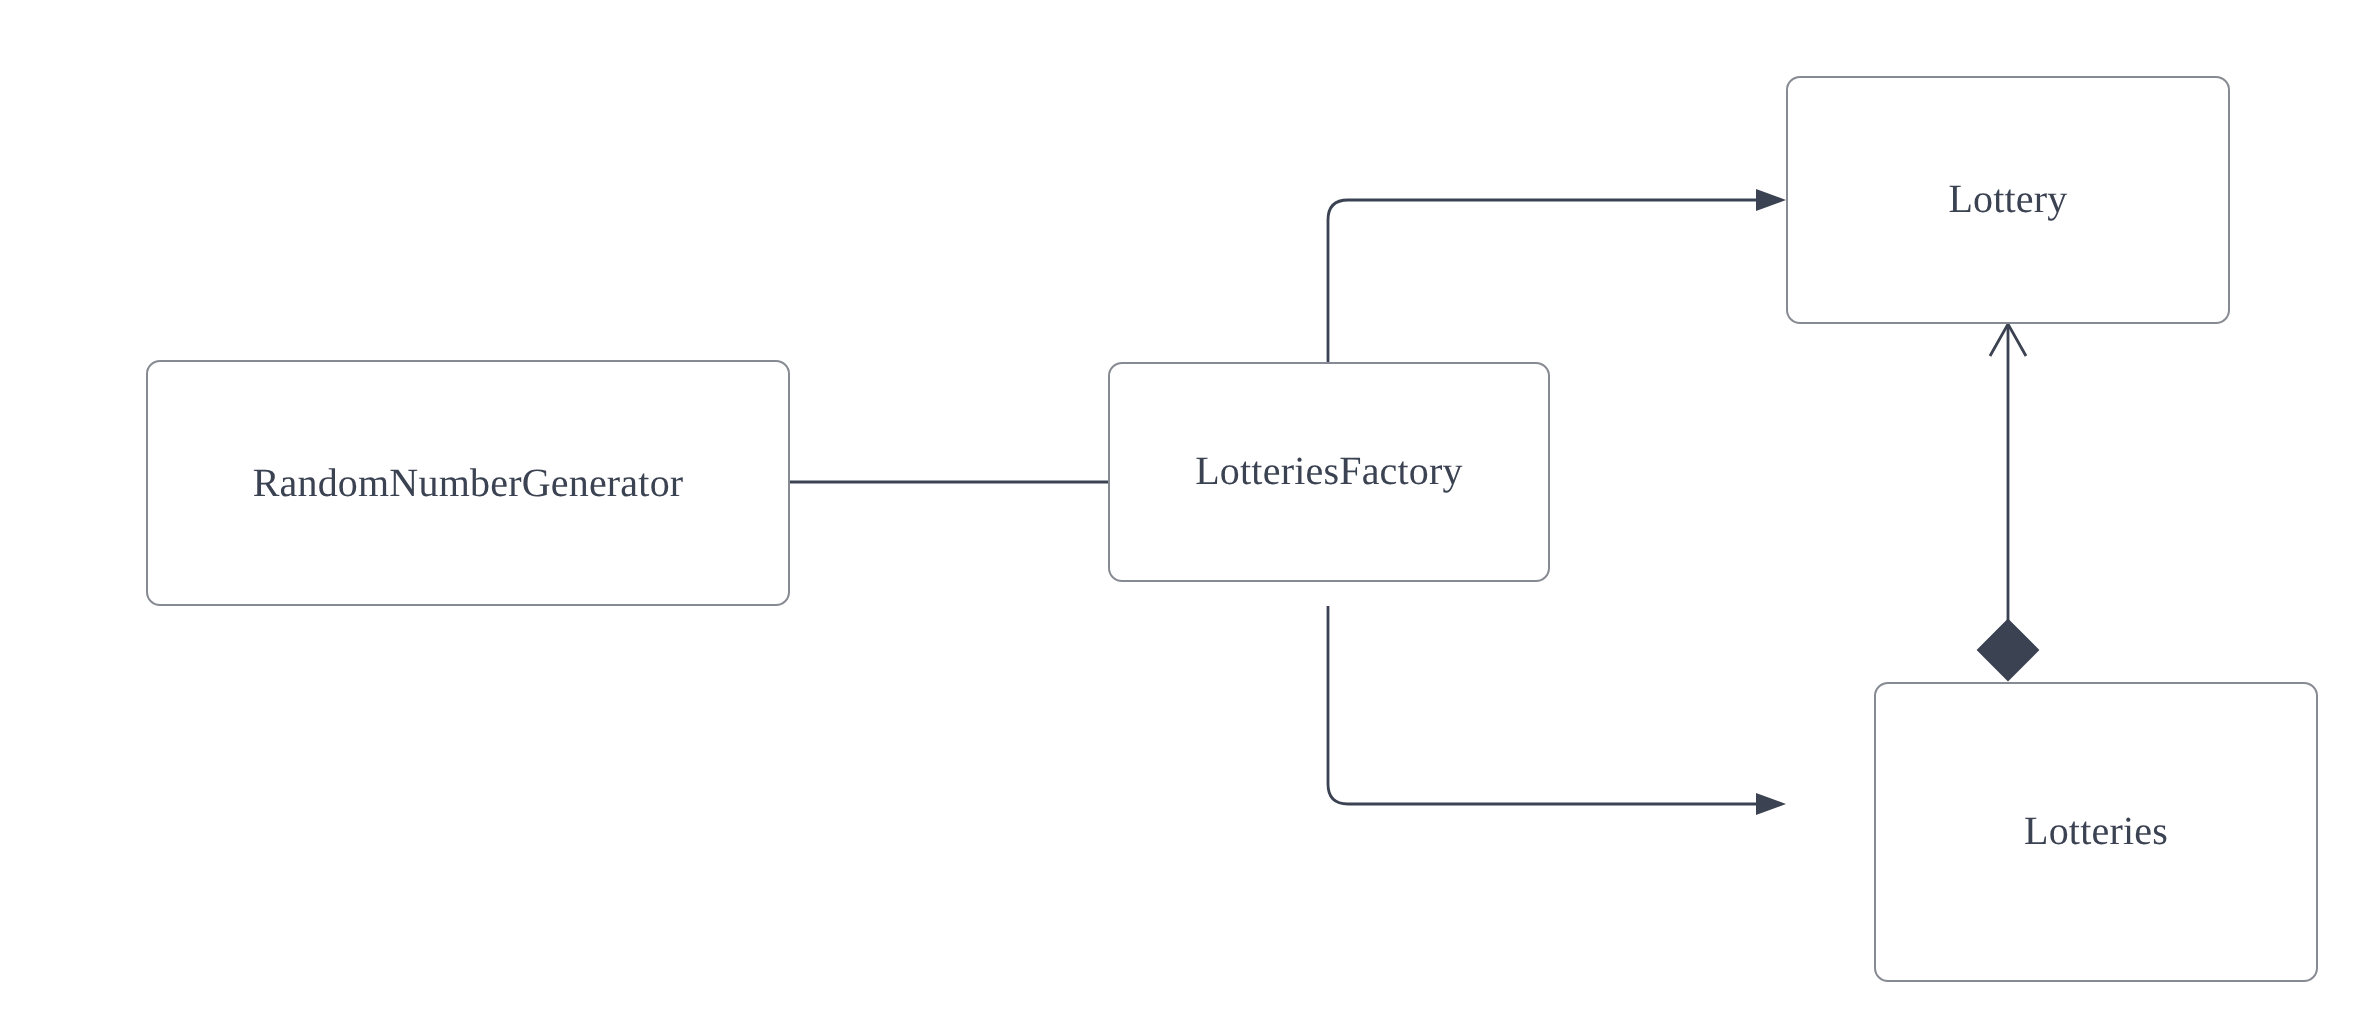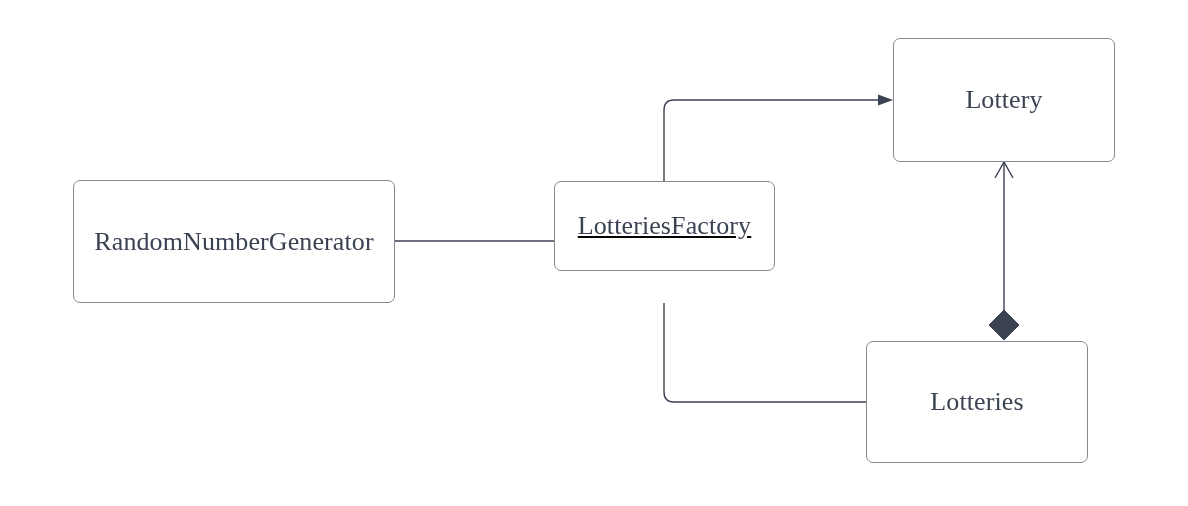--- a/index.html
+++ b/index.html
@@ -32,31 +32,31 @@
     background: #ffffff;
     border: 1px solid #868a92;
     border-radius: 7px;
     display: flex;
     align-items: center;
     justify-content: center;
     z-index: 2;
   }
   .node-label {
     font-family: "Liberation Serif", "DejaVu Serif", serif;
-    font-size: 26px;
+    font-size: 20px;
     line-height: 1.2;
     color: #3b4252;
     letter-spacing: 0.1px;
     white-space: nowrap;
     text-align: center;
   }
   #node-random-number-generator { left: 73px;  top: 180px; width: 322px; height: 123px; }
-  #node-lotteries-factory      { left: 554px; top: 181px; width: 221px; height: 90px; text-decoration: underline; }
+  #node-lotteries-factory      { left: 554px; top: 181px; width: 221px; height: 110px; }
   #node-lottery                { left: 893px; top: 38px;  width: 222px; height: 124px; }
-  #node-lotteries              { left: 866px; top: 341px; width: 222px; height: 122px; }
+  #node-lotteries              { left: 937px; top: 341px; width: 222px; height: 150px; }
 </style>
 </head>
 <body>
 
 <div id="diagram-canvas">
 
   <svg id="edges-layer" viewBox="0 0 1188 506" width="1188" height="506" xmlns="http://www.w3.org/2000/svg">
 
     <g>
       <line x1="554" y1="241" x2="386" y2="241" stroke="#3b4252" stroke-width="1.4"></line>

